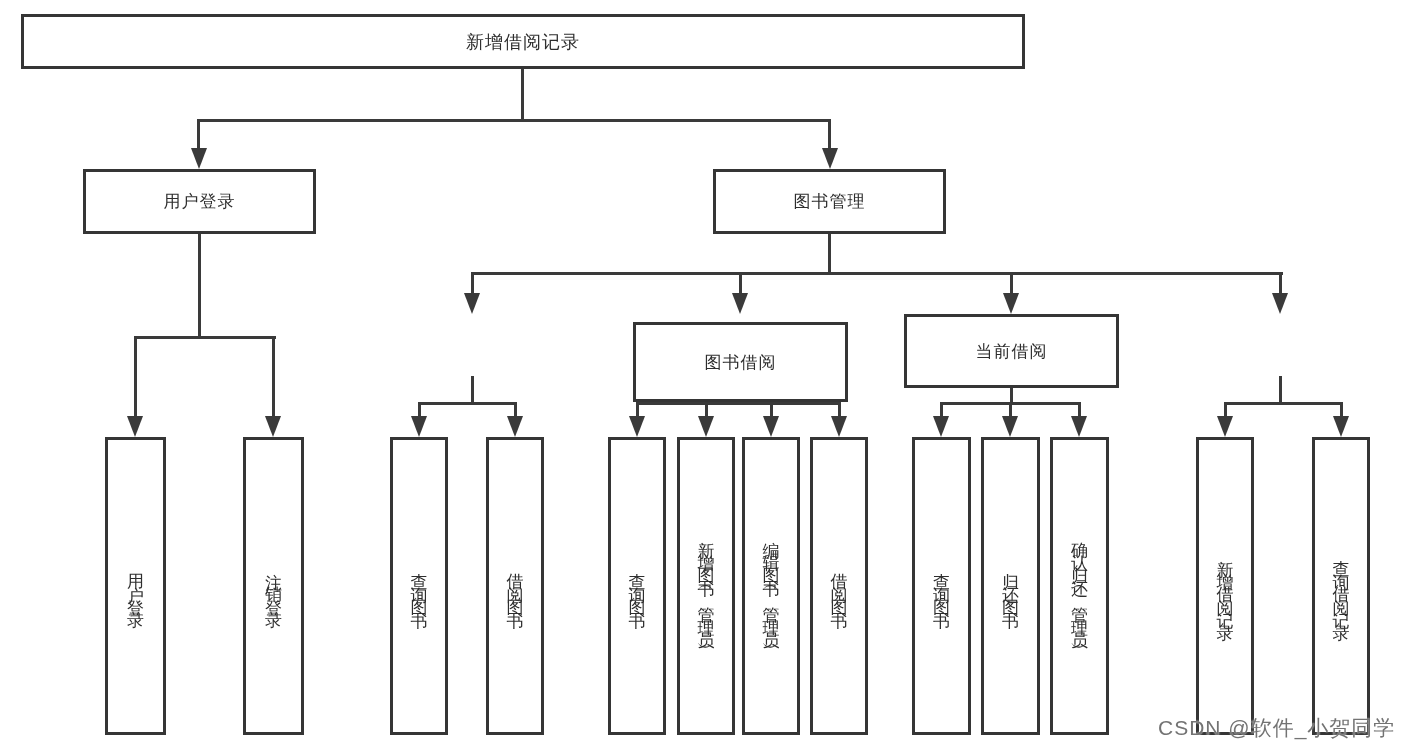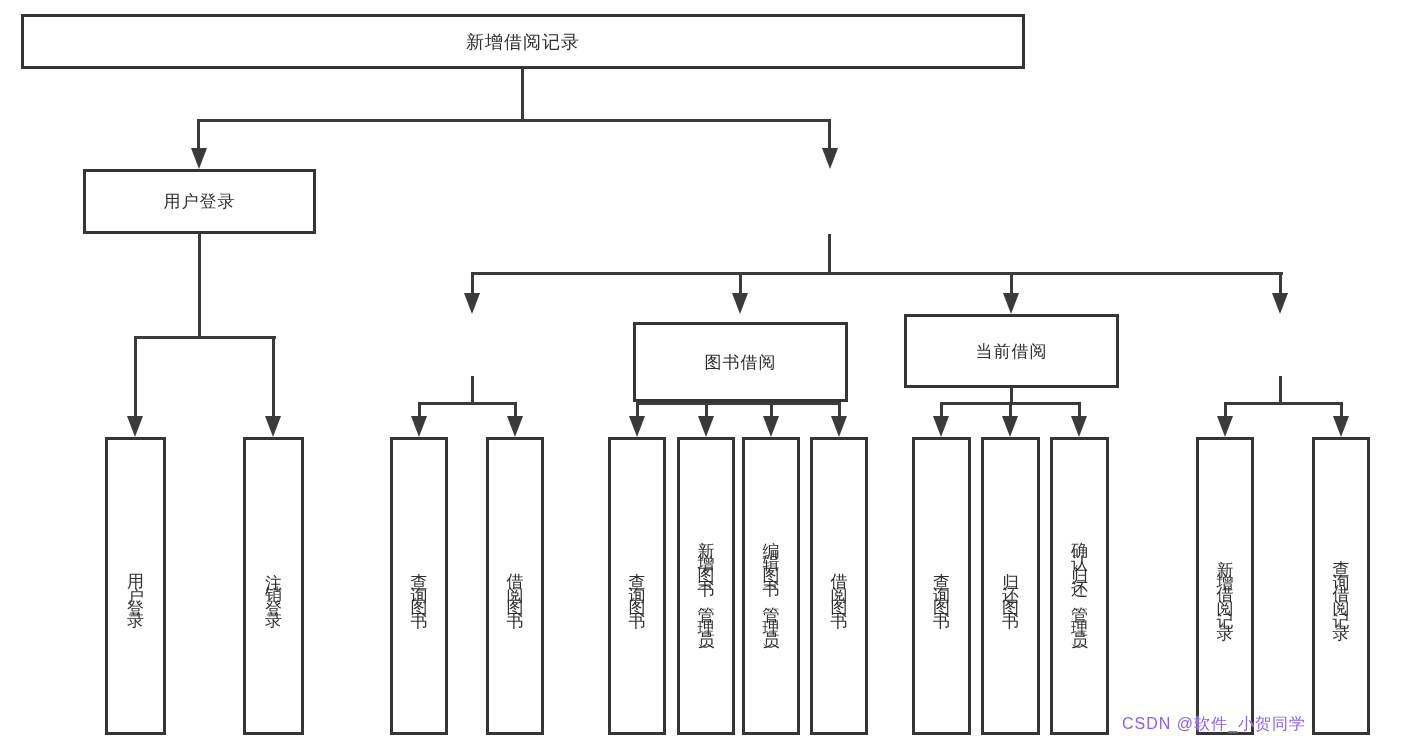--- a/index.html
+++ b/index.html
@@ -49,24 +49,24 @@
   .vtext {
     writing-mode: vertical-rl;
     text-orientation: mixed;
     font-size: 17px;
     letter-spacing: 13px;
     line-height: 1;
     white-space: nowrap;
   }
   .watermark {
     position: absolute;
-    left: 1122px;
+    left: 1158px;
     top: 714px;
-    font-size: 16px;
-    color: #8b5cf6;
+    font-size: 21px;
+    color: #737373;
     text-shadow: 0 0 2px #ffffff;
     letter-spacing: 1px;
     z-index: 10;
     white-space: nowrap;
   }
 </style>
 </head>
 <body>
 
 <div class="canvas">
@@ -130,20 +130,23 @@
   <div class="line v" style="left:1340px;top:402px;height:16px"></div>
   <div class="arrow" style="left:1333px;top:416px"></div>
 
   <div class="node root" style="left:21px;top:14px;width:1004px;height:55px">
     <span>新增借阅记录</span>
   </div>
 
   <div class="node" style="left:83px;top:169px;width:233px;height:65px">
     <span>用户登录</span>
   </div>
+  <div class="node" style="left:713px;top:169px;width:233px;height:65px">
+    <span>图书管理</span>
+  </div>
 
   <div class="node" style="left:633px;top:322px;width:215px;height:80px">
     <span>图书借阅</span>
   </div>
   <div class="node" style="left:904px;top:314px;width:215px;height:74px">
     <span>当前借阅</span>
   </div>
 
   <div class="leaf" style="left:105px;width:61px">
     <span class="vtext">用户登录</span>

